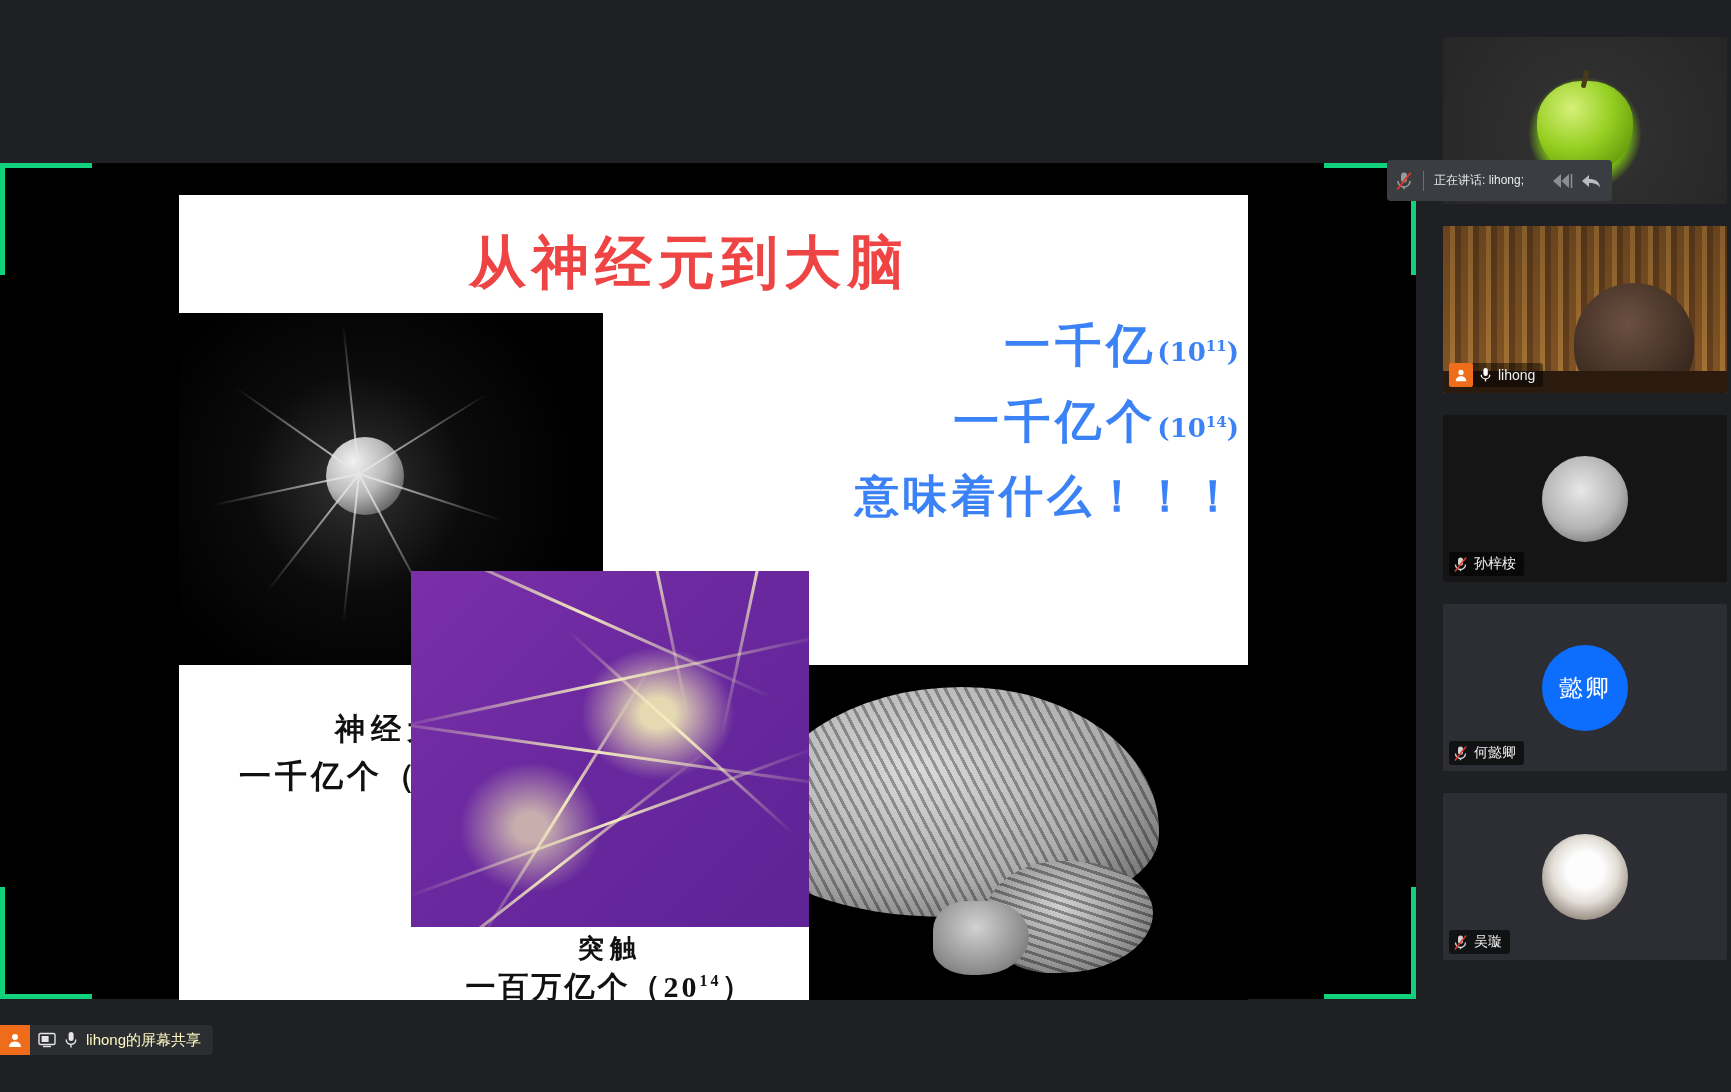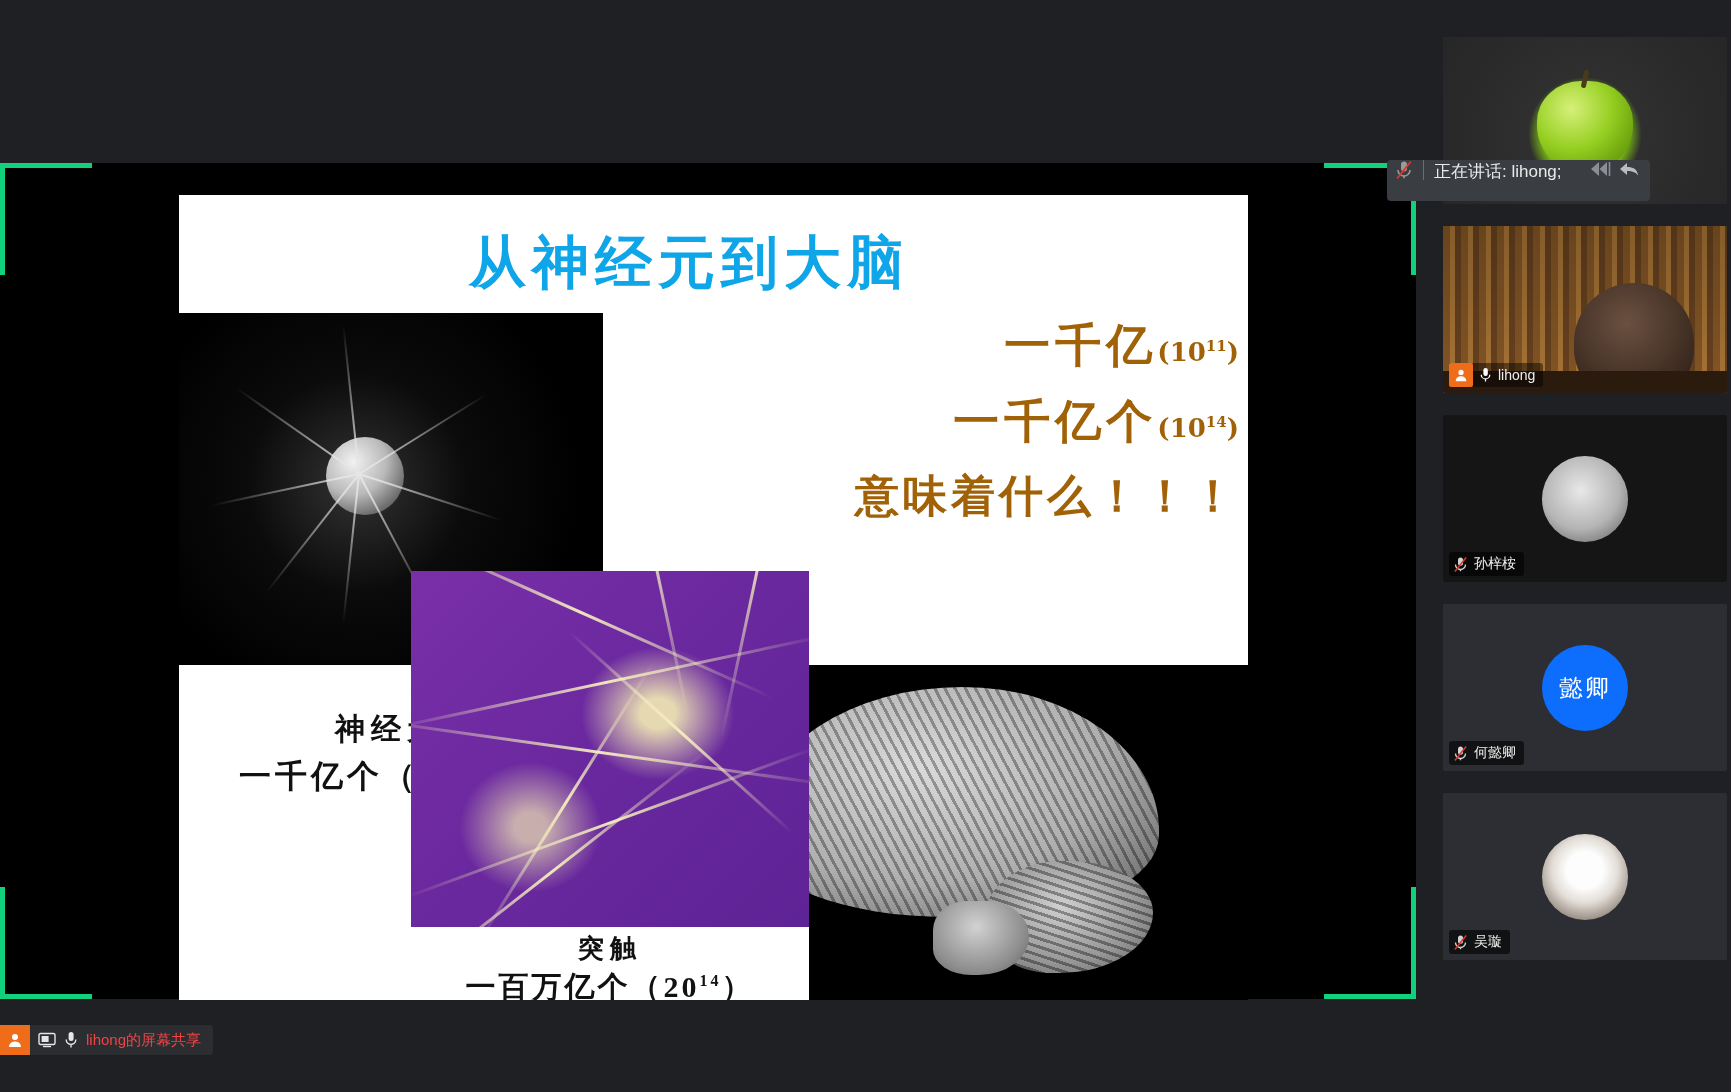--- a/index.html
+++ b/index.html
@@ -48,28 +48,28 @@
   .slide {
     position: absolute; left: 179px; top: 162px; width: 1069px; height: 805px;
     background: #000; overflow: hidden;
   }
   .slide-white-top {
     position: absolute; left: 0; top: 0; width: 1069px; height: 470px; background: #fff;
   }
   .slide-title {
     position: absolute; left: 290px; top: 30px;
     font-family: "DejaVu Serif", "Liberation Serif", serif;
-    font-size: 57px; font-weight: 700; color: #0ea5e9; letter-spacing: 6px;
+    font-size: 57px; font-weight: 700; color: #ef4444; letter-spacing: 6px;
     white-space: nowrap;
   }
   .big-lines {
     position: absolute; left: 560px; top: 120px; width: 500px;
     text-align: right;
     font-family: "DejaVu Serif", "Liberation Serif", serif;
-    color: #a16207;
+    color: #3b82f6;
   }
   .bl-row { display: block; white-space: nowrap; margin-bottom: 14px; }
   .bl-main { font-size: 46px; font-weight: 700; letter-spacing: 5px; }
   .bl-sup  { font-size: 26px; font-weight: 600; letter-spacing: 0; }
   .bl-sup sup { font-size: 15px; }
   .bl-excl { font-size: 44px; font-weight: 700; letter-spacing: 4px; }
 
   .weight-text {
     position: absolute; left: 700px; top: 560px; width: 330px;
     text-align: left; font-size: 40px; color: #111;
@@ -224,37 +224,37 @@
   }
   .photo-kid .circle {
     position: absolute; left: 50%; top: 50%; transform: translate(-50%,-50%);
     width: 86px; height: 86px; border-radius: 50%;
     background: radial-gradient(circle at 55% 60%, #f0c7c7 0 22%, #e4e0de 45%, #9a9a9a 80%, #6a6a6a);
   }
 
   
   .speak-banner {
     position: absolute; left: 1387px; top: 160px; height: 41px;
-    display: flex; align-items: flex-start; gap: 10px;
+    display: flex; align-items: center; gap: 10px;
     background: #3a3d42; border-radius: 4px; padding: 0 10px 0 8px;
-    color: #eaeaea; font-size: 17px; white-space: nowrap; z-index: 30;
+    color: #eaeaea; font-size: 12px; white-space: nowrap; z-index: 30;
   }
   .speak-banner .divider { width: 1px; height: 20px; background: #6b6e73; }
   .speak-actions { display: flex; align-items: center; gap: 4px; margin-left: 16px; }
 
   
   .status-bar {
     position: absolute; left: 0; bottom: 0; width: 1437px; height: 35px;
     background: #1f2023;
   }
   .status-pill {
     position: absolute; left: 0; bottom: 2px; height: 30px;
     display: flex; align-items: center; gap: 8px;
     background: #2b2d31; border-radius: 0 4px 4px 0; padding-right: 12px;
-    color: #ef4444; font-size: 15px; white-space: nowrap;
+    color: #fef9c3; font-size: 15px; white-space: nowrap;
   }
   .status-pill .hostsq {
     width: 30px; height: 30px; background: #ef6c1a;
     display: flex; align-items: center; justify-content: center; flex: 0 0 auto;
   }
 
   svg { display: block; }
 </style>
 </head>
 <body>

